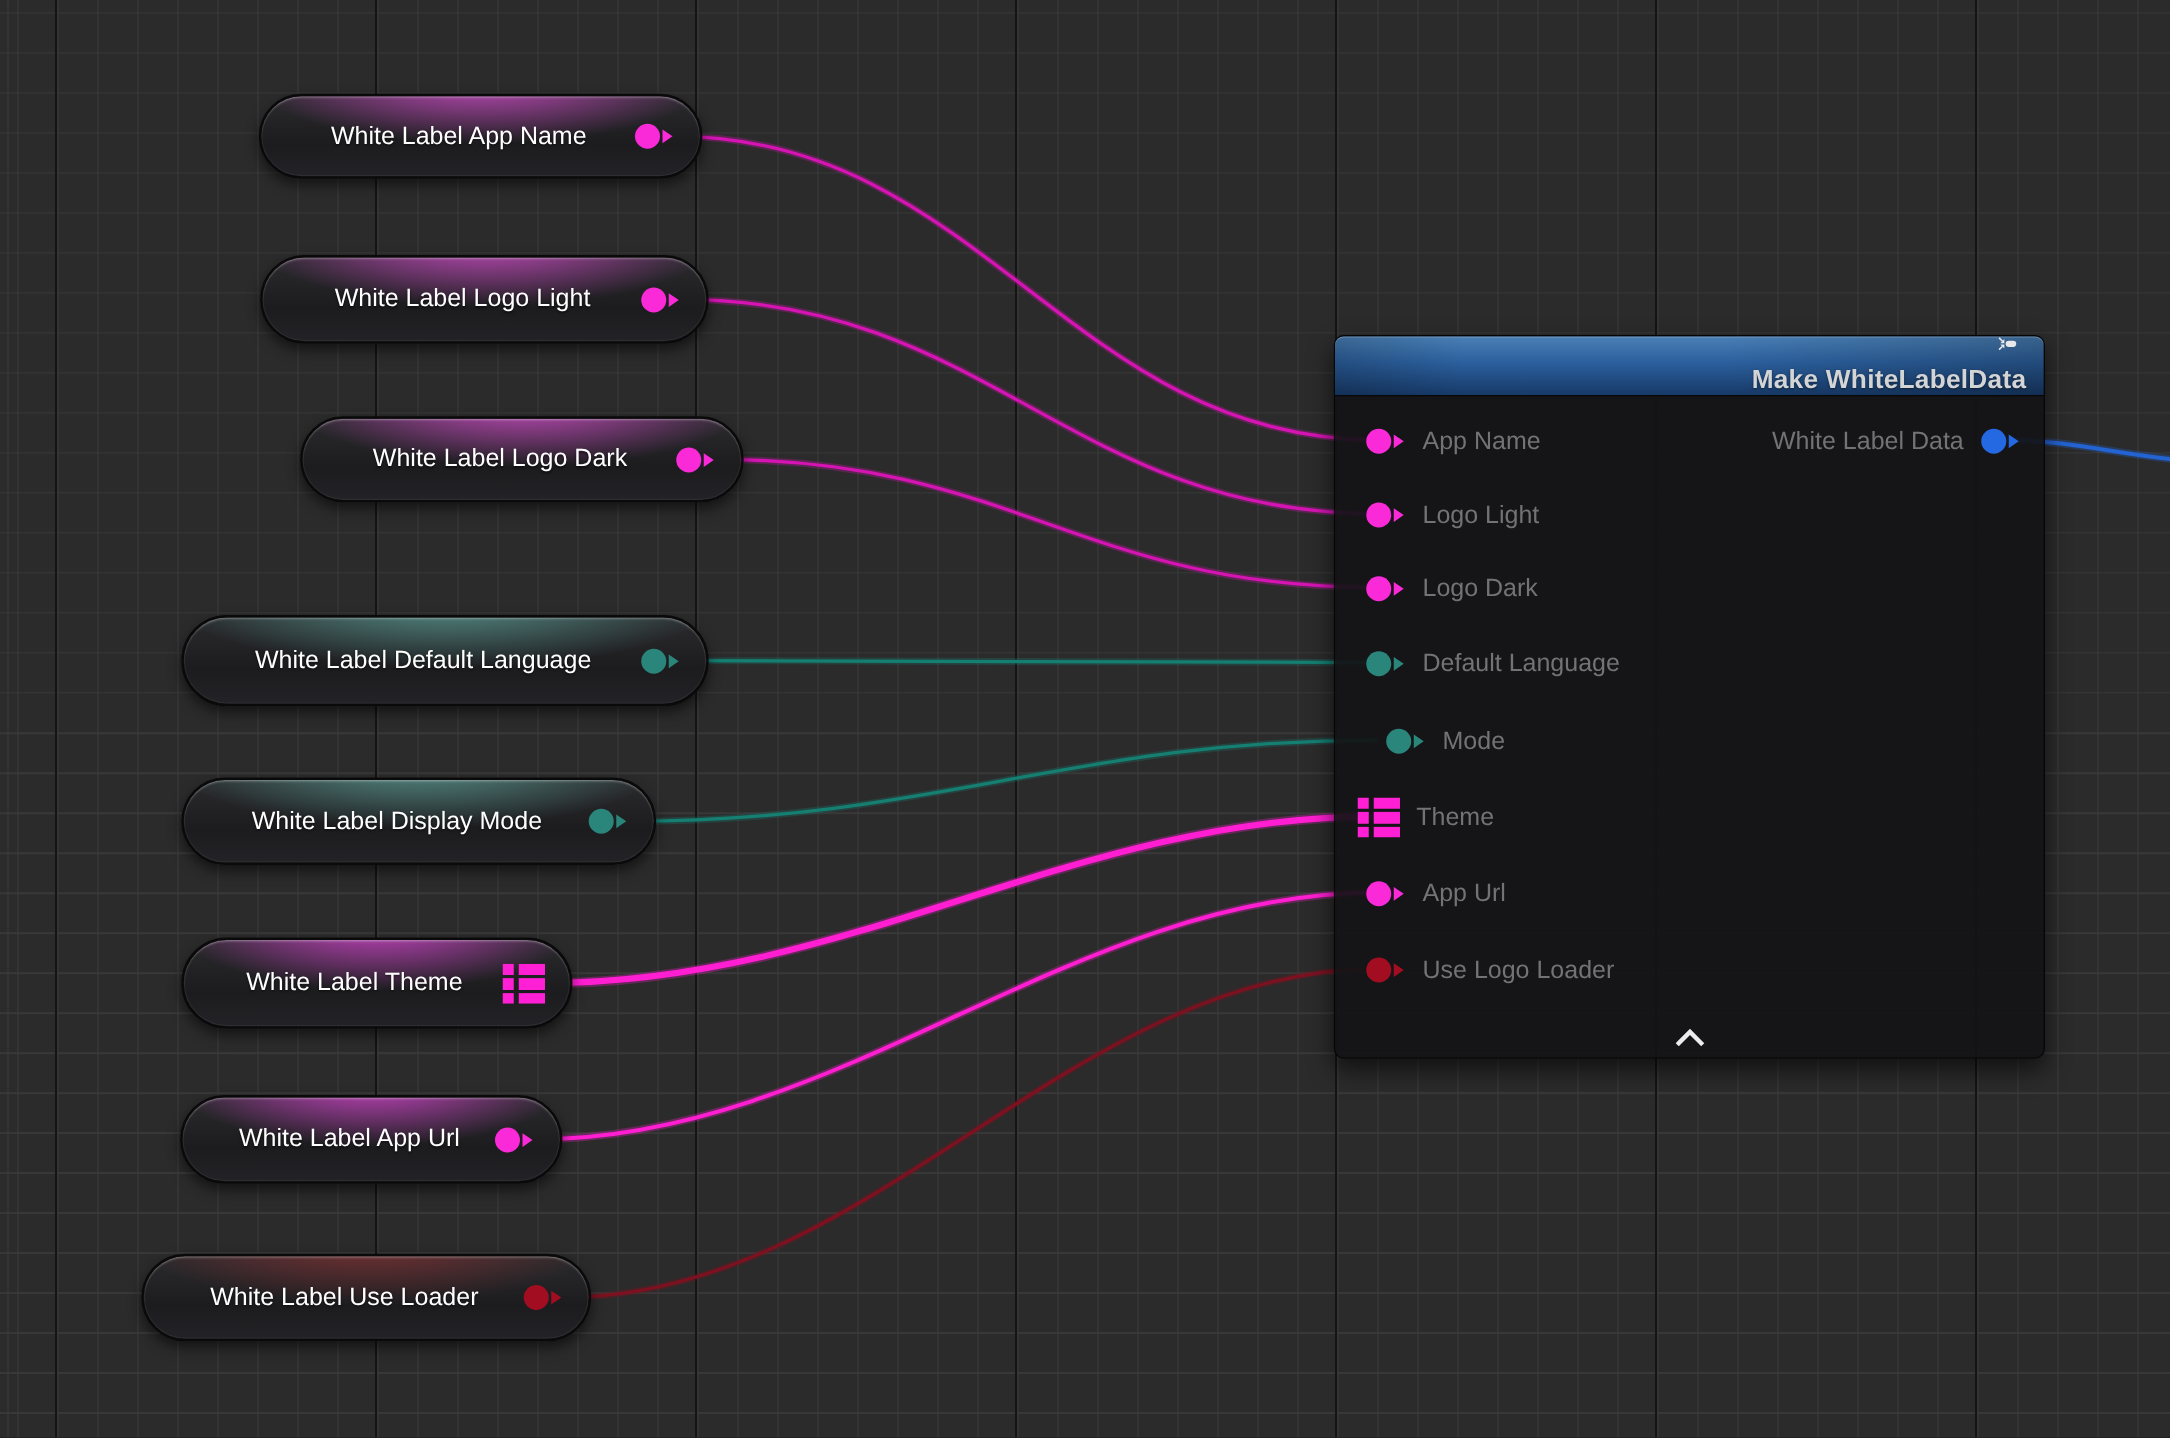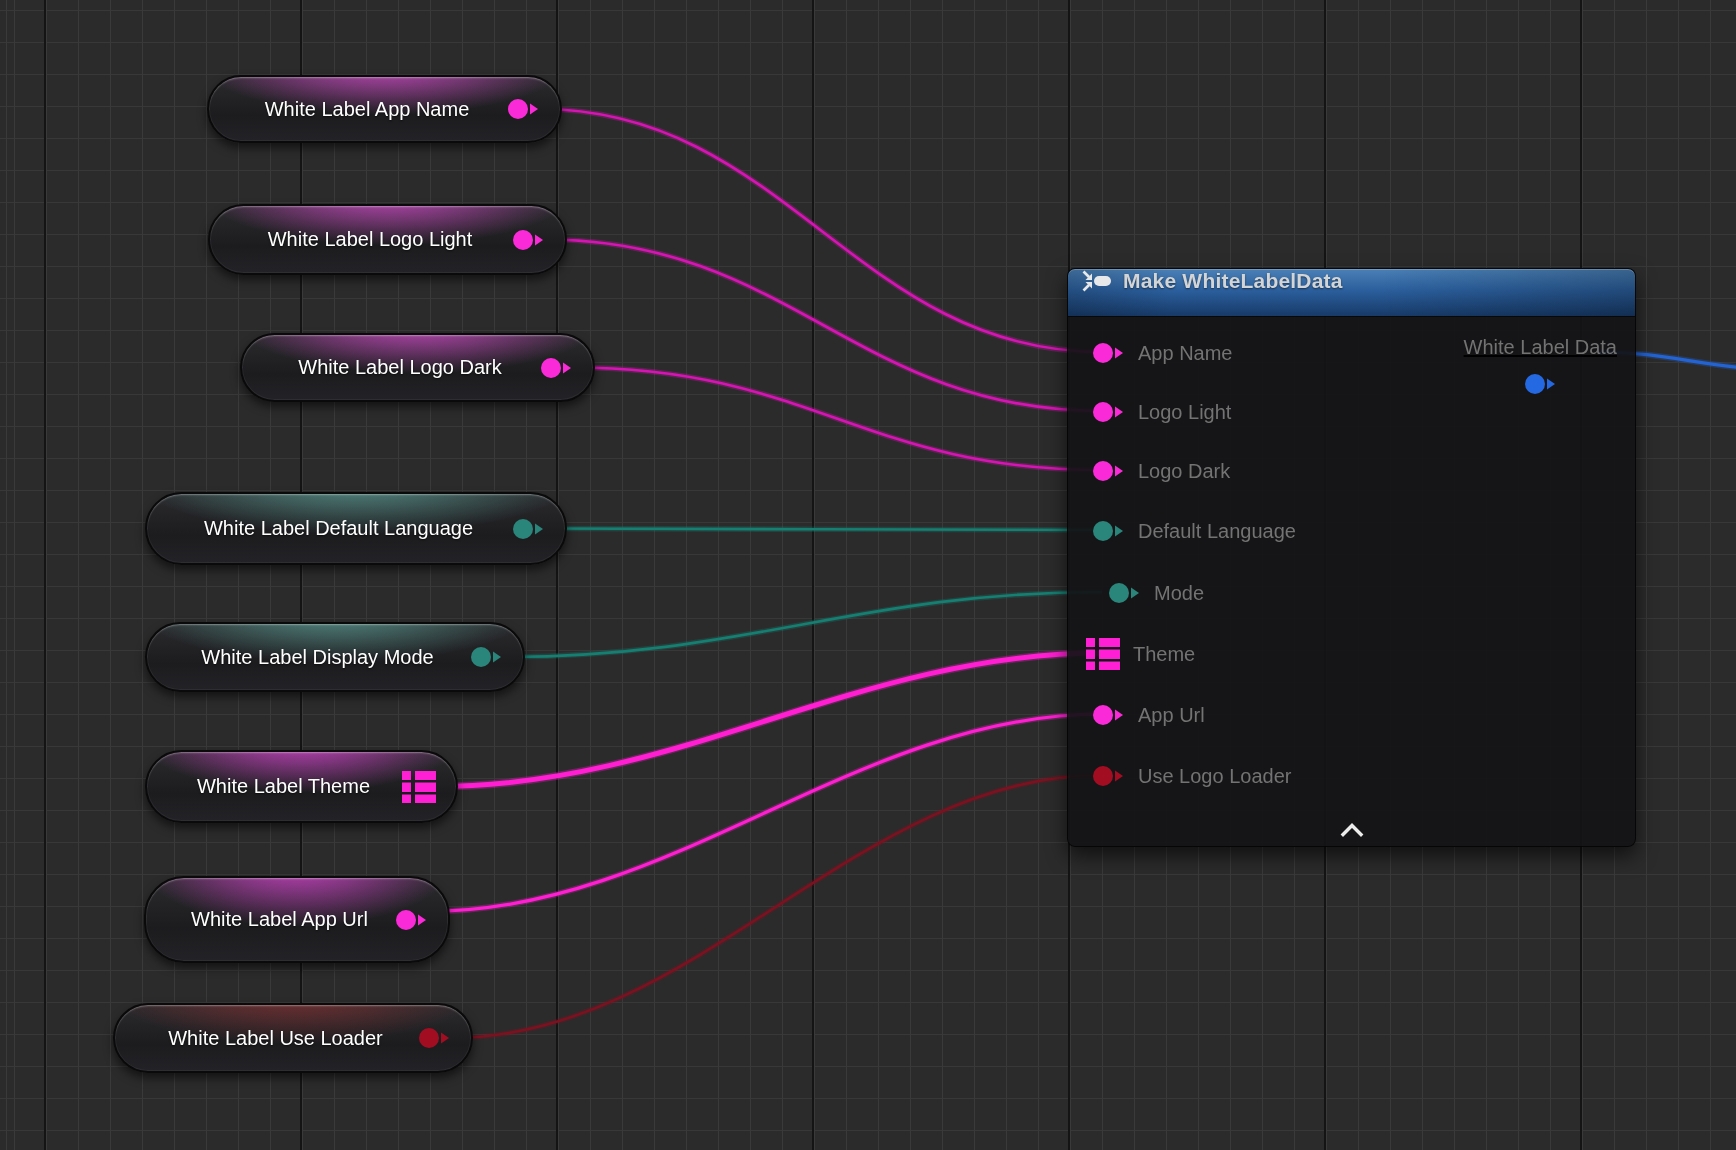--- a/index.html
+++ b/index.html
@@ -31,30 +31,31 @@
   .pin{display:block;flex:0 0 auto;}
   .make-node{
     position:absolute;z-index:2;border-radius:8px;
     background:rgba(19,19,21,0.93);
     border:1px solid rgba(0,0,0,.7);
     box-shadow:0 9px 20px rgba(0,0,0,.6);
     cursor:grab;
   }
   .make-header{
     height:47px;border-radius:7px 7px 0 0;
-    display:flex;align-items:flex-start;gap:11px;padding:0 14px;
+    display:flex;align-items:flex-end;gap:11px;padding:0 14px;
     background:
       linear-gradient(90deg,rgba(0,0,0,.18) 0%,rgba(0,0,0,0) 18% 55%,rgba(0,0,0,.22) 100%),
       linear-gradient(180deg,#4a80b6 0%,#2b5f9d 45%,#173a68 100%);
     box-shadow:inset 0 1px 0 rgba(255,255,255,.22), 0 1px 0 rgba(0,0,0,.6);
+    flex-direction:column;
   }
   .make-title{font-size:21px;font-weight:bold;color:#d3d4d6;letter-spacing:.2px;text-shadow:0 1px 2px rgba(0,0,0,.5);}
   .pin-row{position:absolute;display:flex;align-items:center;gap:13px;height:34px;}
   .pin-row .lbl{font-size:20px;color:#737373;white-space:nowrap;}
-  .pin-row.out{flex-direction:column;text-decoration:underline;}
+  .pin-row.out{}
   .collapse-btn{
     position:absolute;left:50%;transform:translateX(-50%);bottom:6px;
     width:44px;height:20px;display:flex;align-items:center;justify-content:center;
     background:transparent;border:none;cursor:pointer;padding:0;
   }
 </style>
 </head>
 <body>
 
 <div id="canvas">
@@ -212,21 +213,21 @@
         <g fill="#ff1fd4">
           <rect x="0" y="0" width="9" height="9"></rect>
           <rect x="13" y="0" width="21" height="9"></rect>
           <rect x="0" y="11.5" width="9" height="9.5"></rect>
           <rect x="13" y="11.5" width="21" height="9.5"></rect>
           <rect x="0" y="23.5" width="9" height="8.5"></rect>
           <rect x="13" y="23.5" width="21" height="8.5"></rect>
         </g>
       </svg>
     </div>
-    <div class="getter" style="left: 144px; top: 876px; width: 306px; height: 87px; --glow: rgba(212,66,205,0.95);">
+    <div class="getter" style="left: 144px; top: 876px; width: 306px; height: 71px; --glow: rgba(212,66,205,0.95);">
       <span class="lbl">White Label App Url</span>
       <svg class="pin" width="33" height="24" viewBox="0 0 33 24">
         <circle cx="11" cy="12" r="10" fill="#fb2ad8"></circle>
         <path d="M23 6.5 L31 12 L23 17.5 Z" fill="#fb2ad8"></path>
       </svg>
     </div>
     <div class="getter" style="left: 113px; top: 1003px; width: 360px; height: 70px; --glow: rgba(148,48,50,0.75);">
       <span class="lbl">White Label Use Loader</span>
       <svg class="pin" width="33" height="24" viewBox="0 0 33 24">
         <circle cx="11" cy="12" r="10" fill="#a30d22"></circle>

